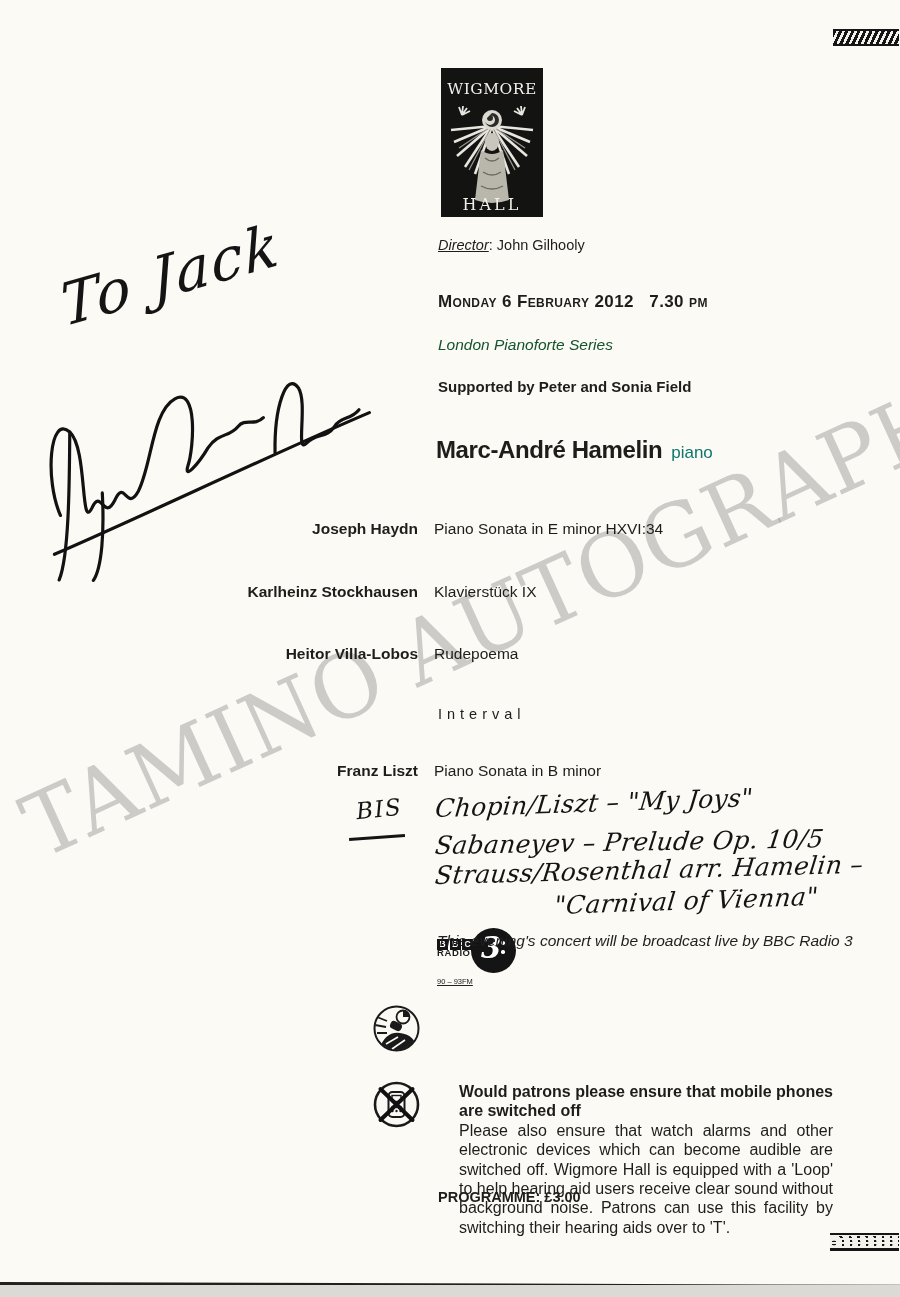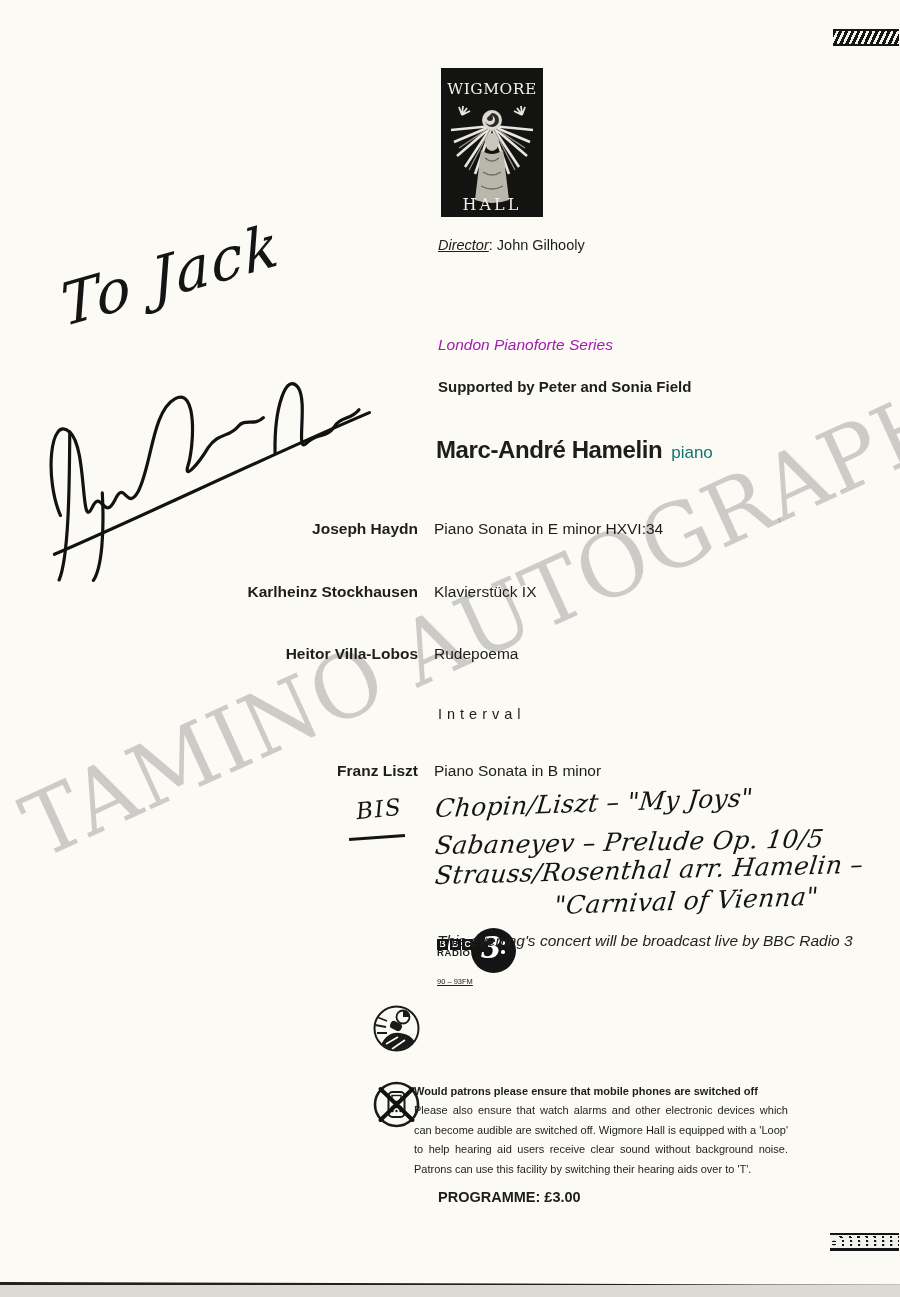--- a/index.html
+++ b/index.html
@@ -21,21 +21,21 @@
              color:rgba(138,138,138,0.42);transform:rotate(-24.5deg) scaleX(0.97);white-space:nowrap;
              pointer-events:none;}
 
   
   .logo{position:absolute;left:441px;top:68px;}
   .director{position:absolute;left:438px;top:237px;font-size:14.5px;}
   .director .it{font-style:italic;text-decoration:underline;}
 
   .datetime{position:absolute;left:438px;top:292px;font-size:17px;font-weight:600;
             font-variant:small-caps;letter-spacing:0.4px;white-space:pre;}
-  .series{position:absolute;left:438px;top:336px;font-size:15.5px;font-style:italic;color:#a21caf;}
+  .series{position:absolute;left:438px;top:336px;font-size:15.5px;font-style:italic;color:#14532d;}
   .support{position:absolute;left:438px;top:378px;font-size:15px;font-weight:bold;}
 
   .artist-line{position:absolute;left:436px;top:436px;white-space:nowrap;}
   .artist-name{font-size:24px;font-weight:bold;letter-spacing:-0.4px;}
   .artist-instr{font-size:17px;margin-left:9px;color:#0f766e;}
 
   .prog-row{position:absolute;left:0;width:900px;font-size:15.5px;}
   .prog-row .composer{position:absolute;left:0;top:0;width:418px;text-align:right;font-weight:bold;}
   .prog-row .work{position:absolute;left:434px;top:0;}
   .interval{position:absolute;left:438px;top:706px;font-size:14.5px;letter-spacing:5px;}
@@ -70,21 +70,21 @@
   .bbc-dot.d1{top:13px;} .bbc-dot.d2{top:22px;}
   .bbc-freq{position:absolute;left:0;top:49px;font-size:7.5px;color:#222;text-decoration:underline;}
 
   .broadcast-note{position:absolute;left:437px;top:932px;font-size:15.5px;font-style:italic;color:#1f1f1f;}
 
   
   .cough-icon{position:absolute;left:372px;top:1004px;}
   .notice-caps{position:absolute;left:438px;top:1006px;width:366px;font-size:12.6px;font-weight:600;
                line-height:17.6px;letter-spacing:0.1px;}
   .phone-icon{position:absolute;left:372px;top:1080px;}
-  .notice-phones{position:absolute;left:414px;top:1082px;width:374px;font-size:11px;line-height:19.4px;}
+  .notice-phones{position:absolute;left:459px;top:1082px;width:374px;font-size:16px;line-height:19.4px;}
   .notice-phones .headline{font-weight:bold;}
   .notice-phones .body{text-align:justify;}
   .price{position:absolute;left:438px;top:1189px;font-size:14.5px;font-weight:bold;}
 
   
   .page-edge-line{position:absolute;left:0;top:1282px;width:900px;height:3px;background:#23211e;
                   transform:rotate(0.18deg);transform-origin:left center;}
   .scanner-strip{position:absolute;left:0;top:1285px;width:900px;height:12px;background:#dcdad5;}
 </style>
 </head>
@@ -131,20 +131,21 @@
 
       <ellipse cx="51" cy="74" rx="7" ry="9" fill="#c9c6bd"></ellipse>
       <path d="M40 82 Q51 90 62 82 L68 132 Q51 138 34 132 Z" fill="#b9b6ac"></path>
       <path d="M44 90 Q51 96 58 90 M42 104 Q51 110 60 104 M40 118 Q51 124 62 118" stroke="#6d6a62" stroke-width="1.4" fill="none"></path>
       <text x="51" y="142" fill="#f2f0ea" font-family="DejaVu Serif,serif" font-size="16" text-anchor="middle" letter-spacing="3">HALL</text>
     </svg>
   </div>
 
   <div class="director"><span class="it">Director</span><span>: John Gilhooly</span></div>
 
+  <div class="datetime">Monday 6 February 2012   7.30 pm</div>
   <div class="series">London Pianoforte Series</div>
   <div class="support">Supported by Peter and Sonia Field</div>
 
   <div class="artist-line"><span class="artist-name">Marc-André Hamelin</span><span class="artist-instr">piano</span></div>
 
   <div class="prog-row" style="top:520px;">
     <div class="composer">Joseph Haydn</div>
     <div class="work">Piano Sonata in E minor HXVI:34</div>
   </div>
   <div class="prog-row" style="top:583px;">

